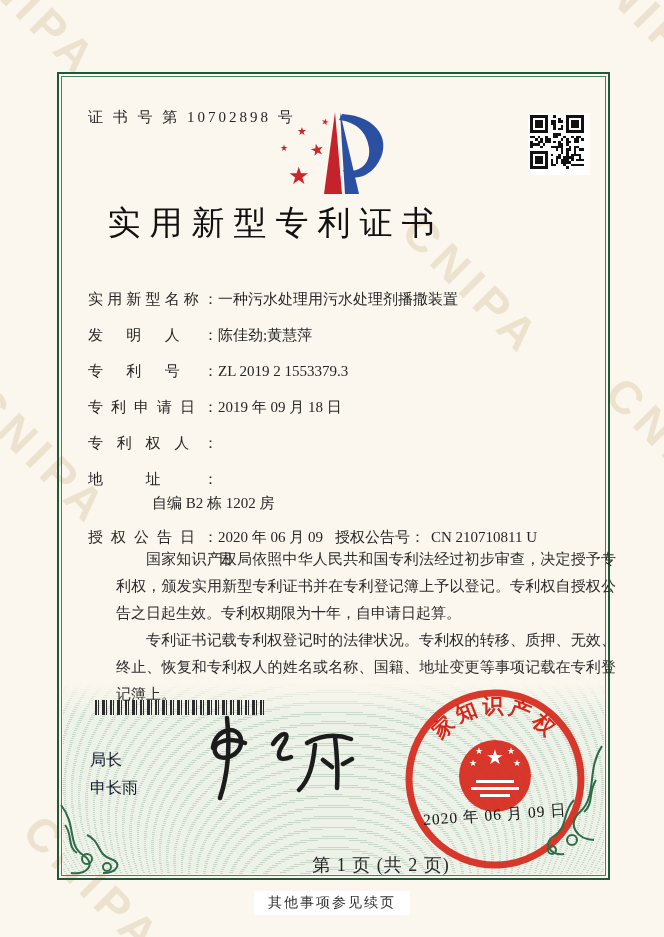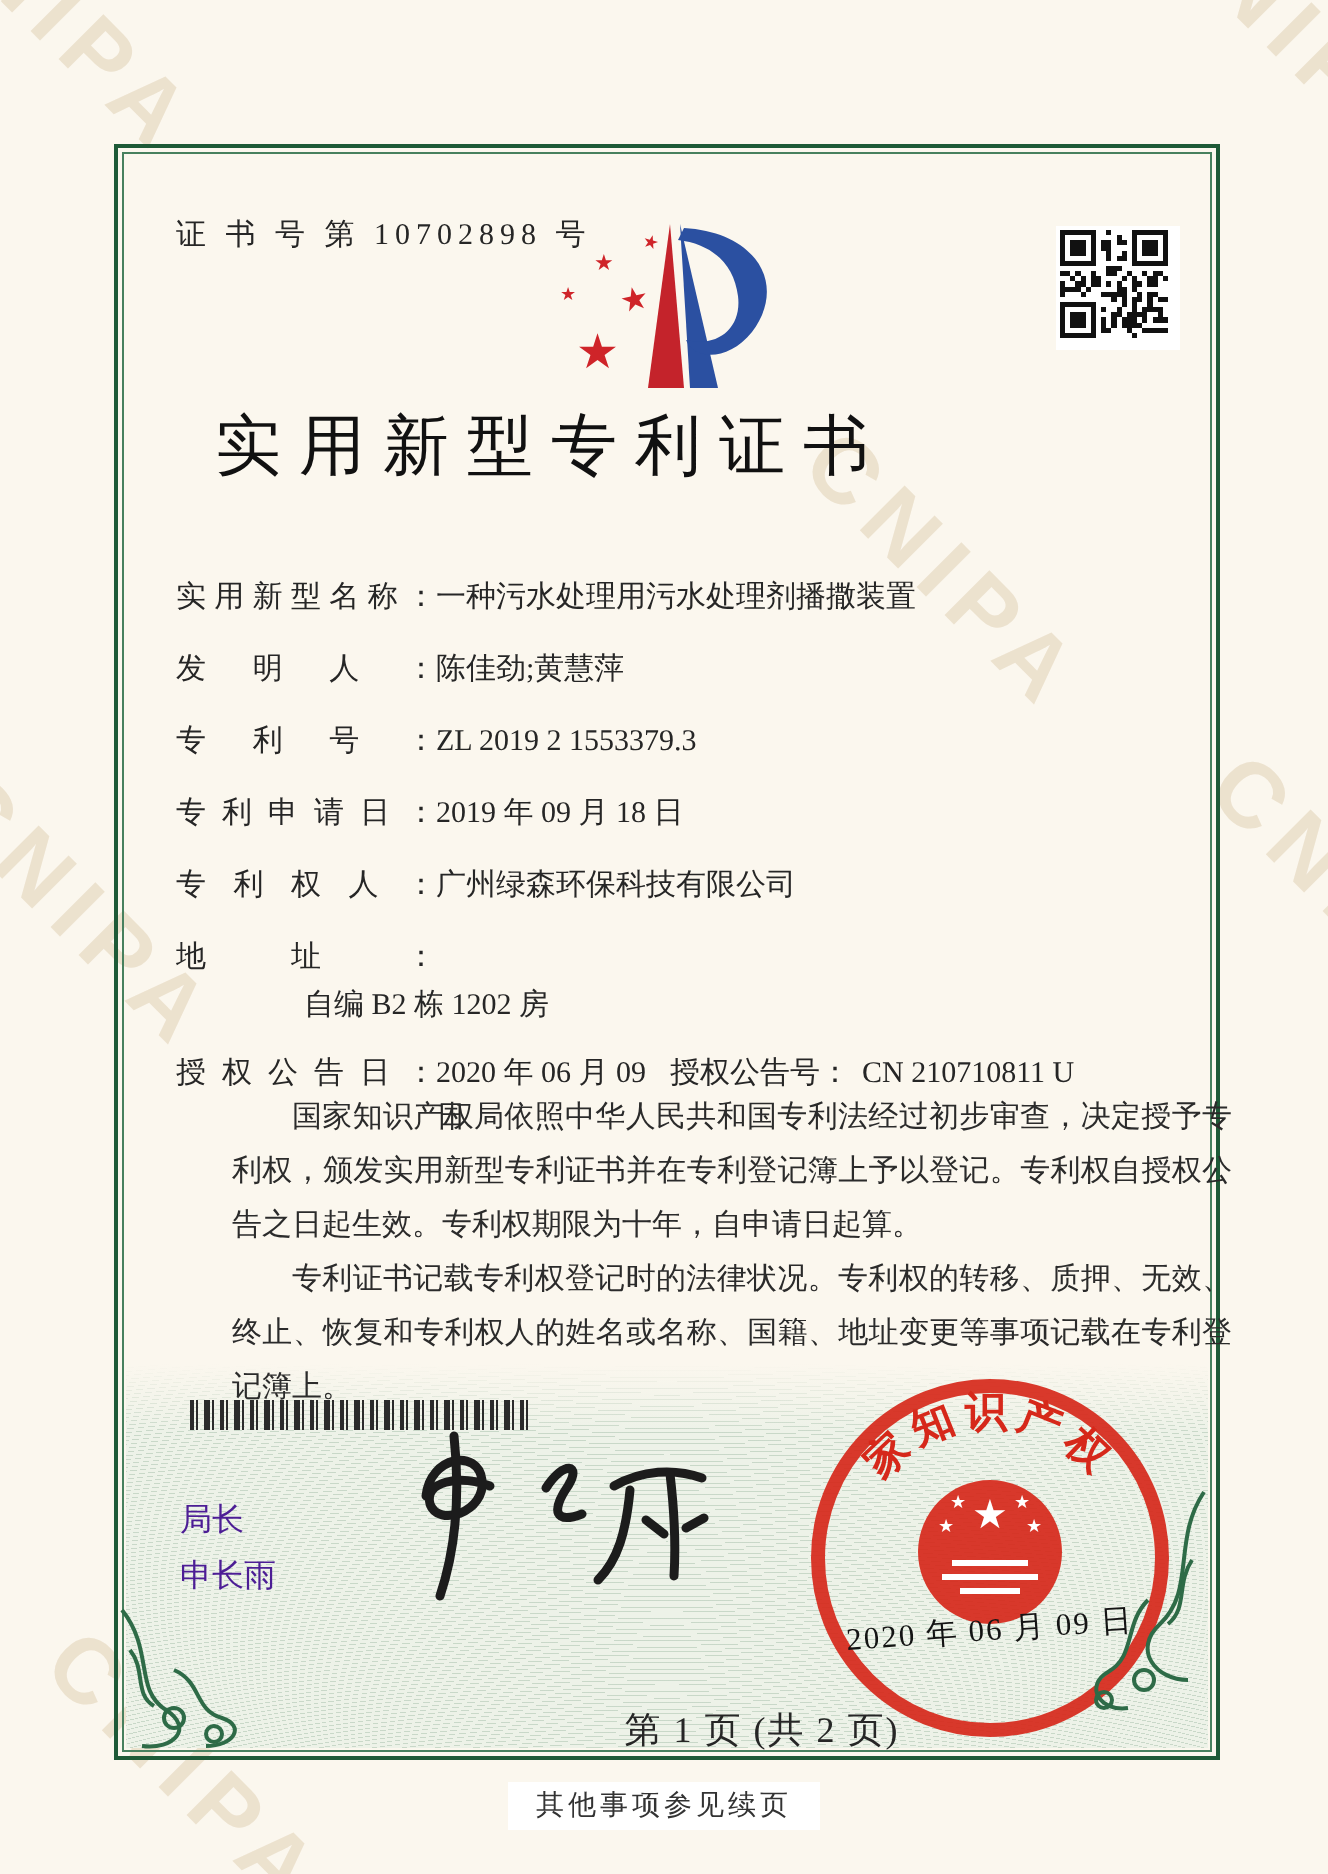--- a/index.html
+++ b/index.html
@@ -50,21 +50,21 @@
     line-height:27px;text-align:justify;color:#2b2b2b;margin-left:28px;}
   .paras p{margin:0;text-indent:2em;}
   
   .barcode{position:absolute;left:95px;top:700px;width:172px;height:15px;
     background:repeating-linear-gradient(90deg,
       #2b2b2b 0 2px, transparent 2px 3px,
       #2b2b2b 3px 4px, transparent 4px 7px,
       #2b2b2b 7px 10px, transparent 10px 11px,
       #2b2b2b 11px 12px, transparent 12px 15px);}
   .director{position:absolute;left:90px;top:747px;font-size:16px;line-height:28px;
-    font-family:Liberation Mono, monospace;color:#4c1d95;}
+    font-family:Liberation Mono, monospace;color:#0f172a;}
   .sig{position:absolute;left:185px;top:708px;width:185px;height:100px;}
   .seal{position:absolute;left:400px;top:684px;width:190px;height:190px;}
   .seal-date{position:absolute;left:402px;top:805px;width:186px;text-align:center;
     font-size:15.5px;color:#141414;transform:rotate(-4deg);letter-spacing:1px;}
   .page-num{position:absolute;left:57px;width:648px;top:853px;text-align:center;
     font-size:18px;letter-spacing:1px;}
   .flourish{position:absolute;}
   .footer-note{position:absolute;left:50%;transform:translateX(-50%);top:891px;
     background:#ffffff;padding:3px 14px;font-size:14px;letter-spacing:2px;color:#333;}
 </style>
@@ -241,21 +241,20 @@
     <div class="row">
       <span class="label">专利号：</span>
       <span class="value">ZL 2019 2 1553379.3</span>
     </div>
     <div class="row">
       <span class="label">专利申请日：</span>
       <span class="value">2019 年 09 月 18 日</span>
     </div>
     <div class="row">
       <span class="label">专利权人：</span>
-      <span class="value">广州绿森环保科技有限公司</span>
     </div>
     <div class="row" style="margin-bottom:2px">
       <span class="label">地址：</span>
     </div>
     <div class="addr2" style="margin-top:0">自编 B2 栋 1202 房</div>
     <div class="row grant">
       <span class="label">授权公告日：</span>
       <span class="value1">2020 年 06 月 09 日</span>
       <span class="label2">授权公告号：</span>
       <span class="value">CN 210710811 U</span>

